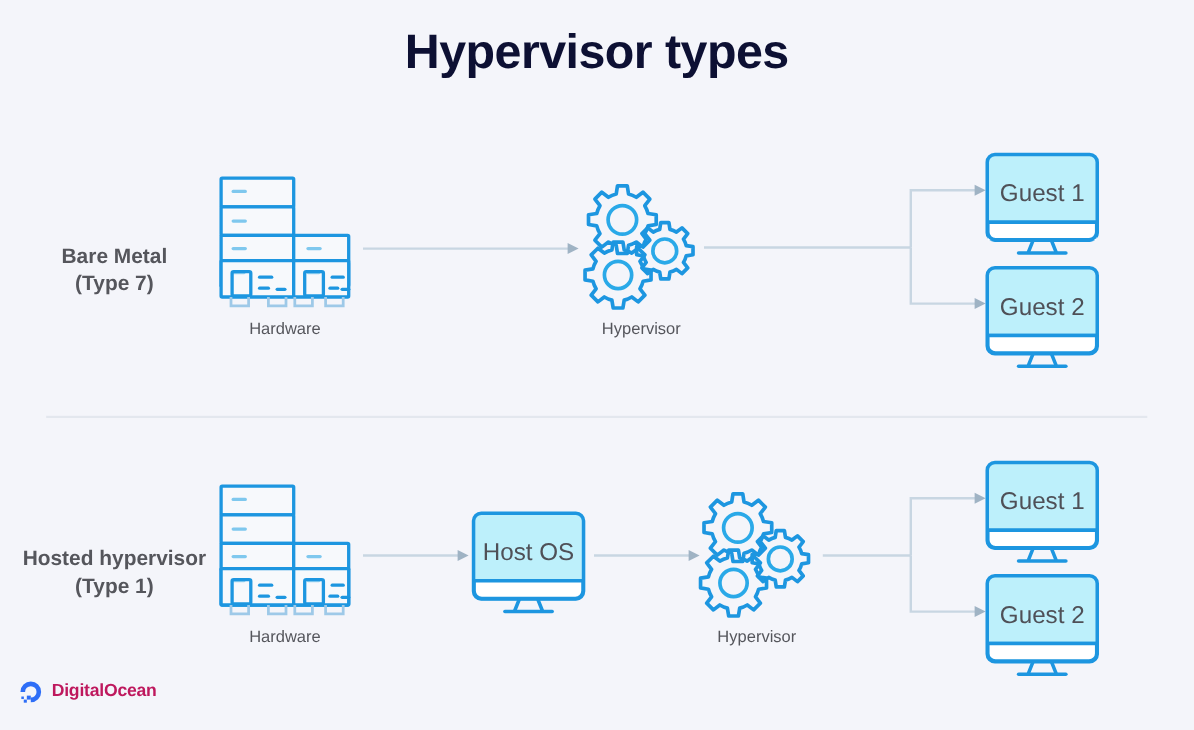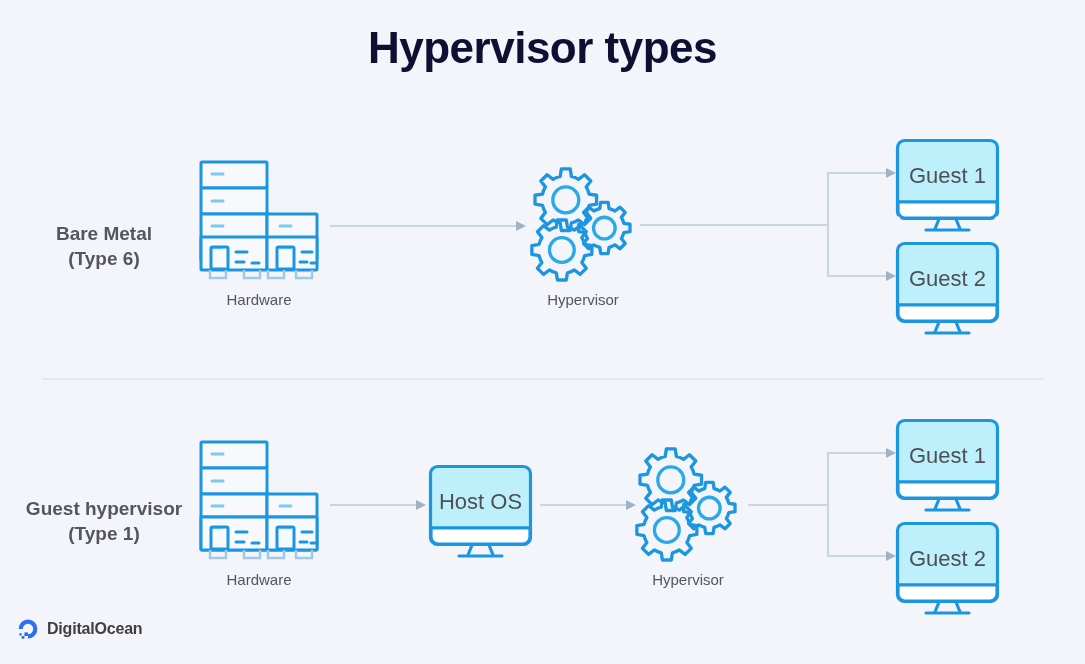--- a/index.html
+++ b/index.html
@@ -63,21 +63,21 @@
     position: absolute;
     left: 16px;
     top: 617px;
     display: flex;
     align-items: center;
     gap: 7px;
   }
   .brand-text {
     font-size: 16px;
     font-weight: bold;
-    color: #404040;
+    color: #be185d;
     letter-spacing: -0.2px;
   }
   .mon-label {
     position: absolute;
     width: 100%;
     text-align: center;
     font-size: 22px;
     color: #4f5057;
     font-weight: normal;
     pointer-events: none;
@@ -86,21 +86,21 @@
 </style>
 </head>
 <body>
 
 <div class="stage">
 
   <div class="page-title">Hypervisor types</div>
 
   <div class="row-label" style="left:14px; top:205px; width:180px;">
     <span class="l1">Bare Metal</span>
-    <span class="l2">(Type 6)</span>
+    <span class="l2">(Type 7)</span>
   </div>
 
   <div class="node" style="left:196px; top:158px;">
     <svg width="126" height="124" viewBox="0 0 126 124" aria-hidden="true">
       <g fill="#f7f9fc" stroke="#1d96e0" stroke-width="3">
         <rect x="5" y="4" width="66" height="26" rx="1"></rect>
         <rect x="5" y="30" width="66" height="26" rx="1"></rect>
         <rect x="5" y="56" width="66" height="24" rx="1"></rect>
         <rect x="71" y="56" width="50" height="24" rx="1"></rect>
         <rect x="5" y="80" width="66" height="22" rx="1"></rect>
@@ -197,21 +197,21 @@
       <path d="M3 64 h99 v9 a7 7 0 0 1 -7 7 h-85 a7 7 0 0 1 -7 -7 z" fill="#ffffff" stroke="#1d96e0" stroke-width="3.2"></path>
       <path d="M44 81 l-4 10 M61 81 l4 10" stroke="#1d96e0" stroke-width="3.2" fill="none" stroke-linecap="round"></path>
       <line x1="31" y1="92" x2="74" y2="92" stroke="#1d96e0" stroke-width="3.2" stroke-linecap="round"></line>
     </svg>
     <div class="mon-label" style="top:25px; left:0;">Guest 2</div>
   </div>
 
   <div class="divider"></div>
 
   <div class="row-label" style="left:6px; top:480px; width:196px;">
-    <span class="l1">Guest hypervisor</span>
+    <span class="l1">Hosted hypervisor</span>
     <span class="l2">(Type 1)</span>
   </div>
 
   <div class="node" style="left:196px; top:438px;">
     <svg width="126" height="124" viewBox="0 0 126 124" aria-hidden="true">
       <g fill="#f7f9fc" stroke="#1d96e0" stroke-width="3">
         <rect x="5" y="4" width="66" height="26" rx="1"></rect>
         <rect x="5" y="30" width="66" height="26" rx="1"></rect>
         <rect x="5" y="56" width="66" height="24" rx="1"></rect>
         <rect x="71" y="56" width="50" height="24" rx="1"></rect>

